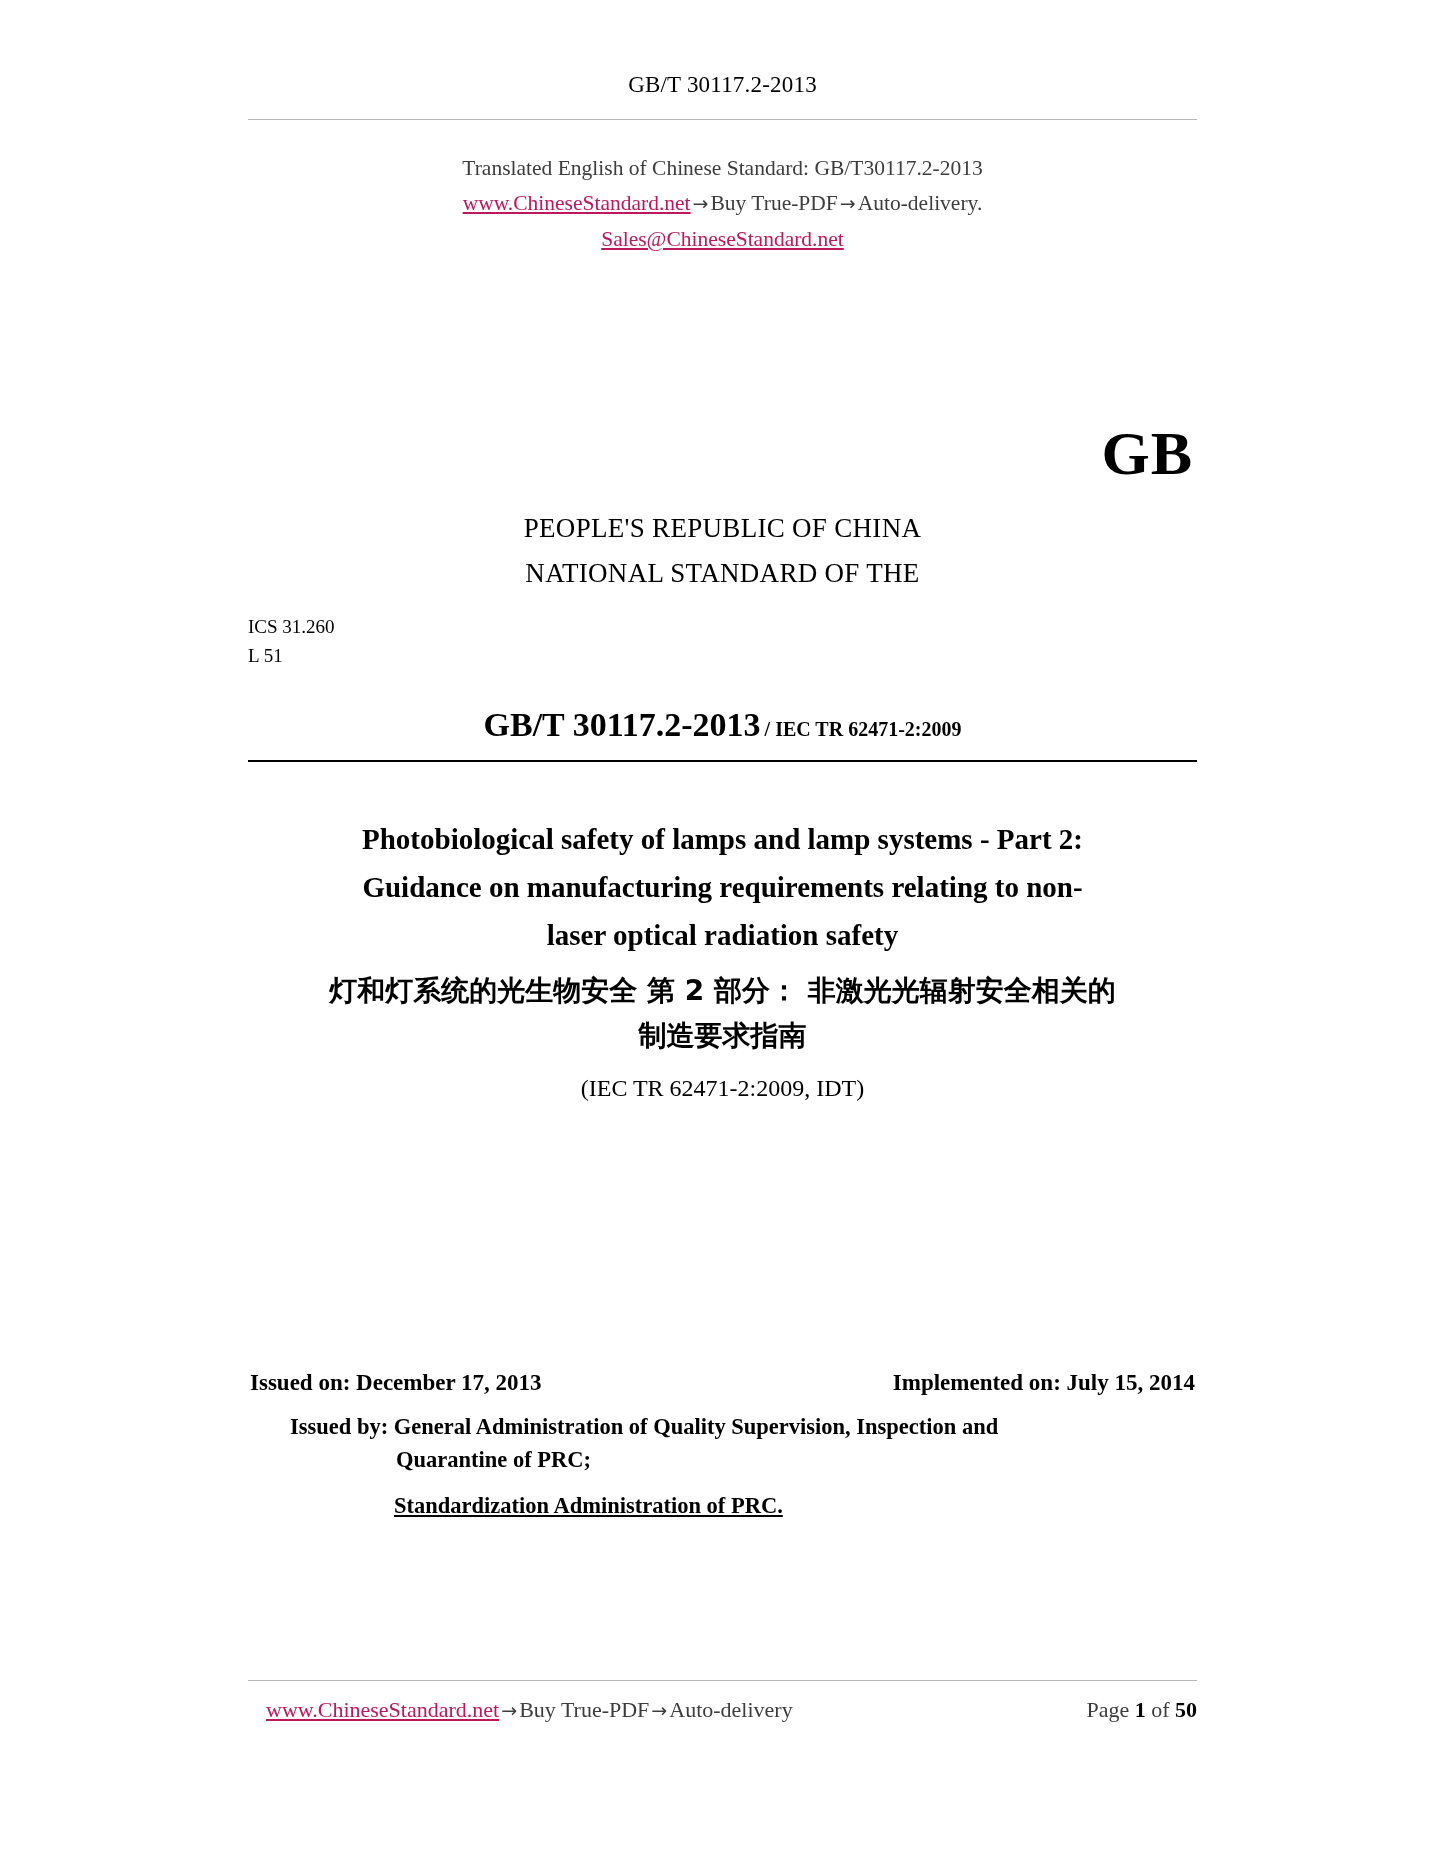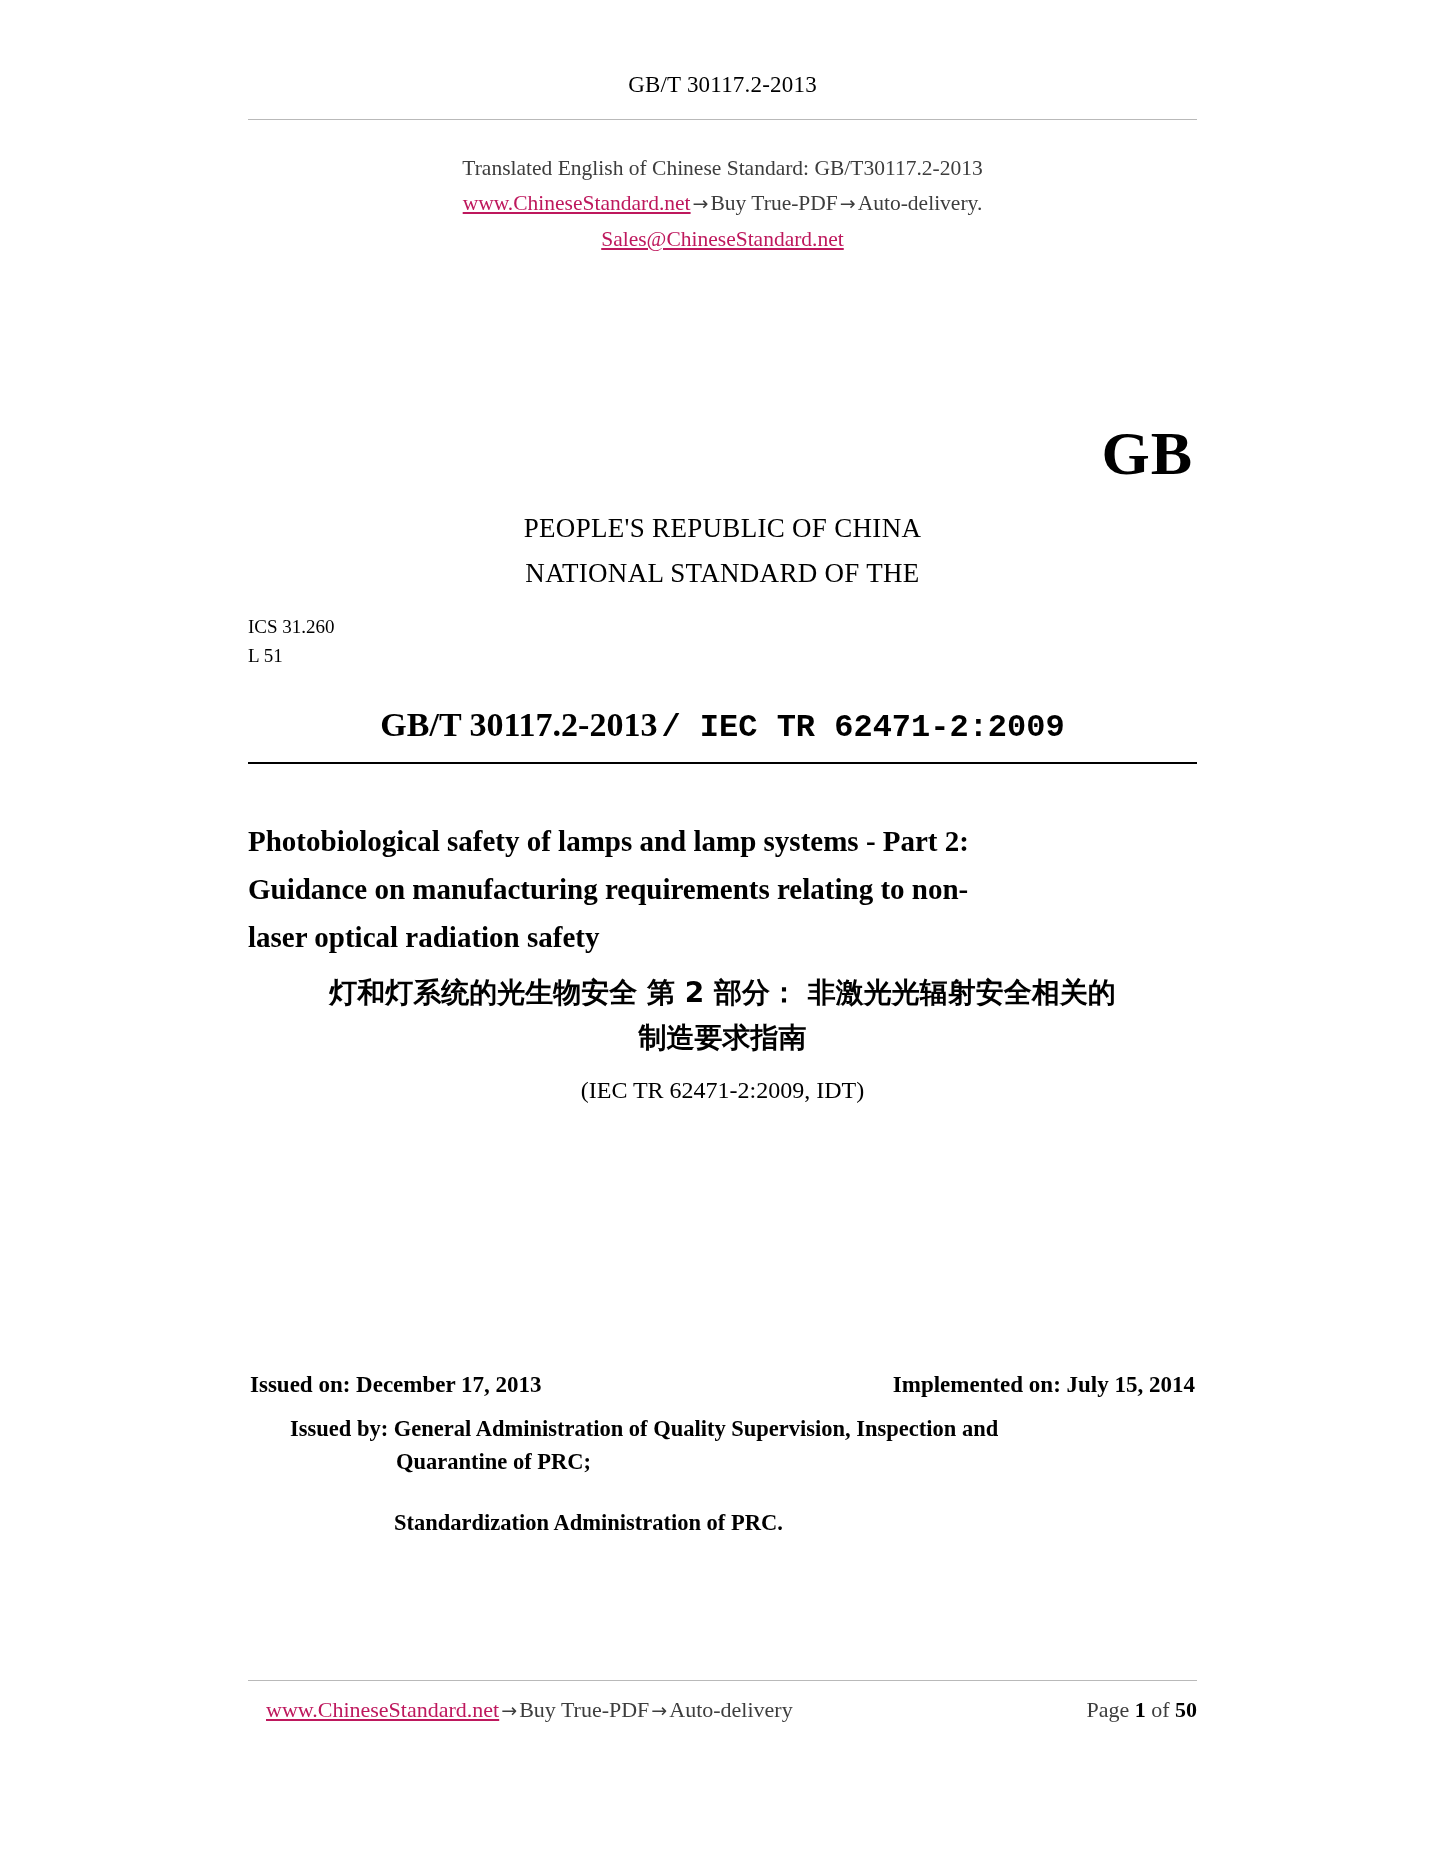--- a/index.html
+++ b/index.html
@@ -90,31 +90,31 @@
     text-align: center;
     margin-top: 36px;
     white-space: nowrap;
   }
   .std-no .big {
     font-weight: bold;
     font-size: 34px;
   }
   .std-no .small {
     font-weight: bold;
-    font-size: 32px;
-    font-family: Liberation Mono, monospace;
+    font-size: 20px;
   }
 
   .rule-thick {
     border-top: 2px solid #000;
     margin-top: 16px;
   }
 
   
   .title-en {
+    text-align: center;
     font-weight: bold;
     font-size: 29px;
     line-height: 1.65;
     margin-top: 54px;
   }
   .title-cn {
     text-align: center;
     font-weight: bold;
     font-size: 28px;
     line-height: 1.62;
@@ -142,22 +142,23 @@
     margin-top: 14px;
     padding-left: 42px;
     font-weight: bold;
     font-size: 22.5px;
     line-height: 1.5;
   }
   .issued-by .indent2 {
     padding-left: 106px;
   }
   .issued-by .second {
-    margin-top: 27px;
+    margin-top: 12px;
     padding-left: 104px;
+    text-decoration: underline;
   }
 
   
   .footer-rule {
     position: absolute;
     left: 0;
     right: 0;
     top: 1680px;
     border-top: 1px solid #b9b9b9;
   }

